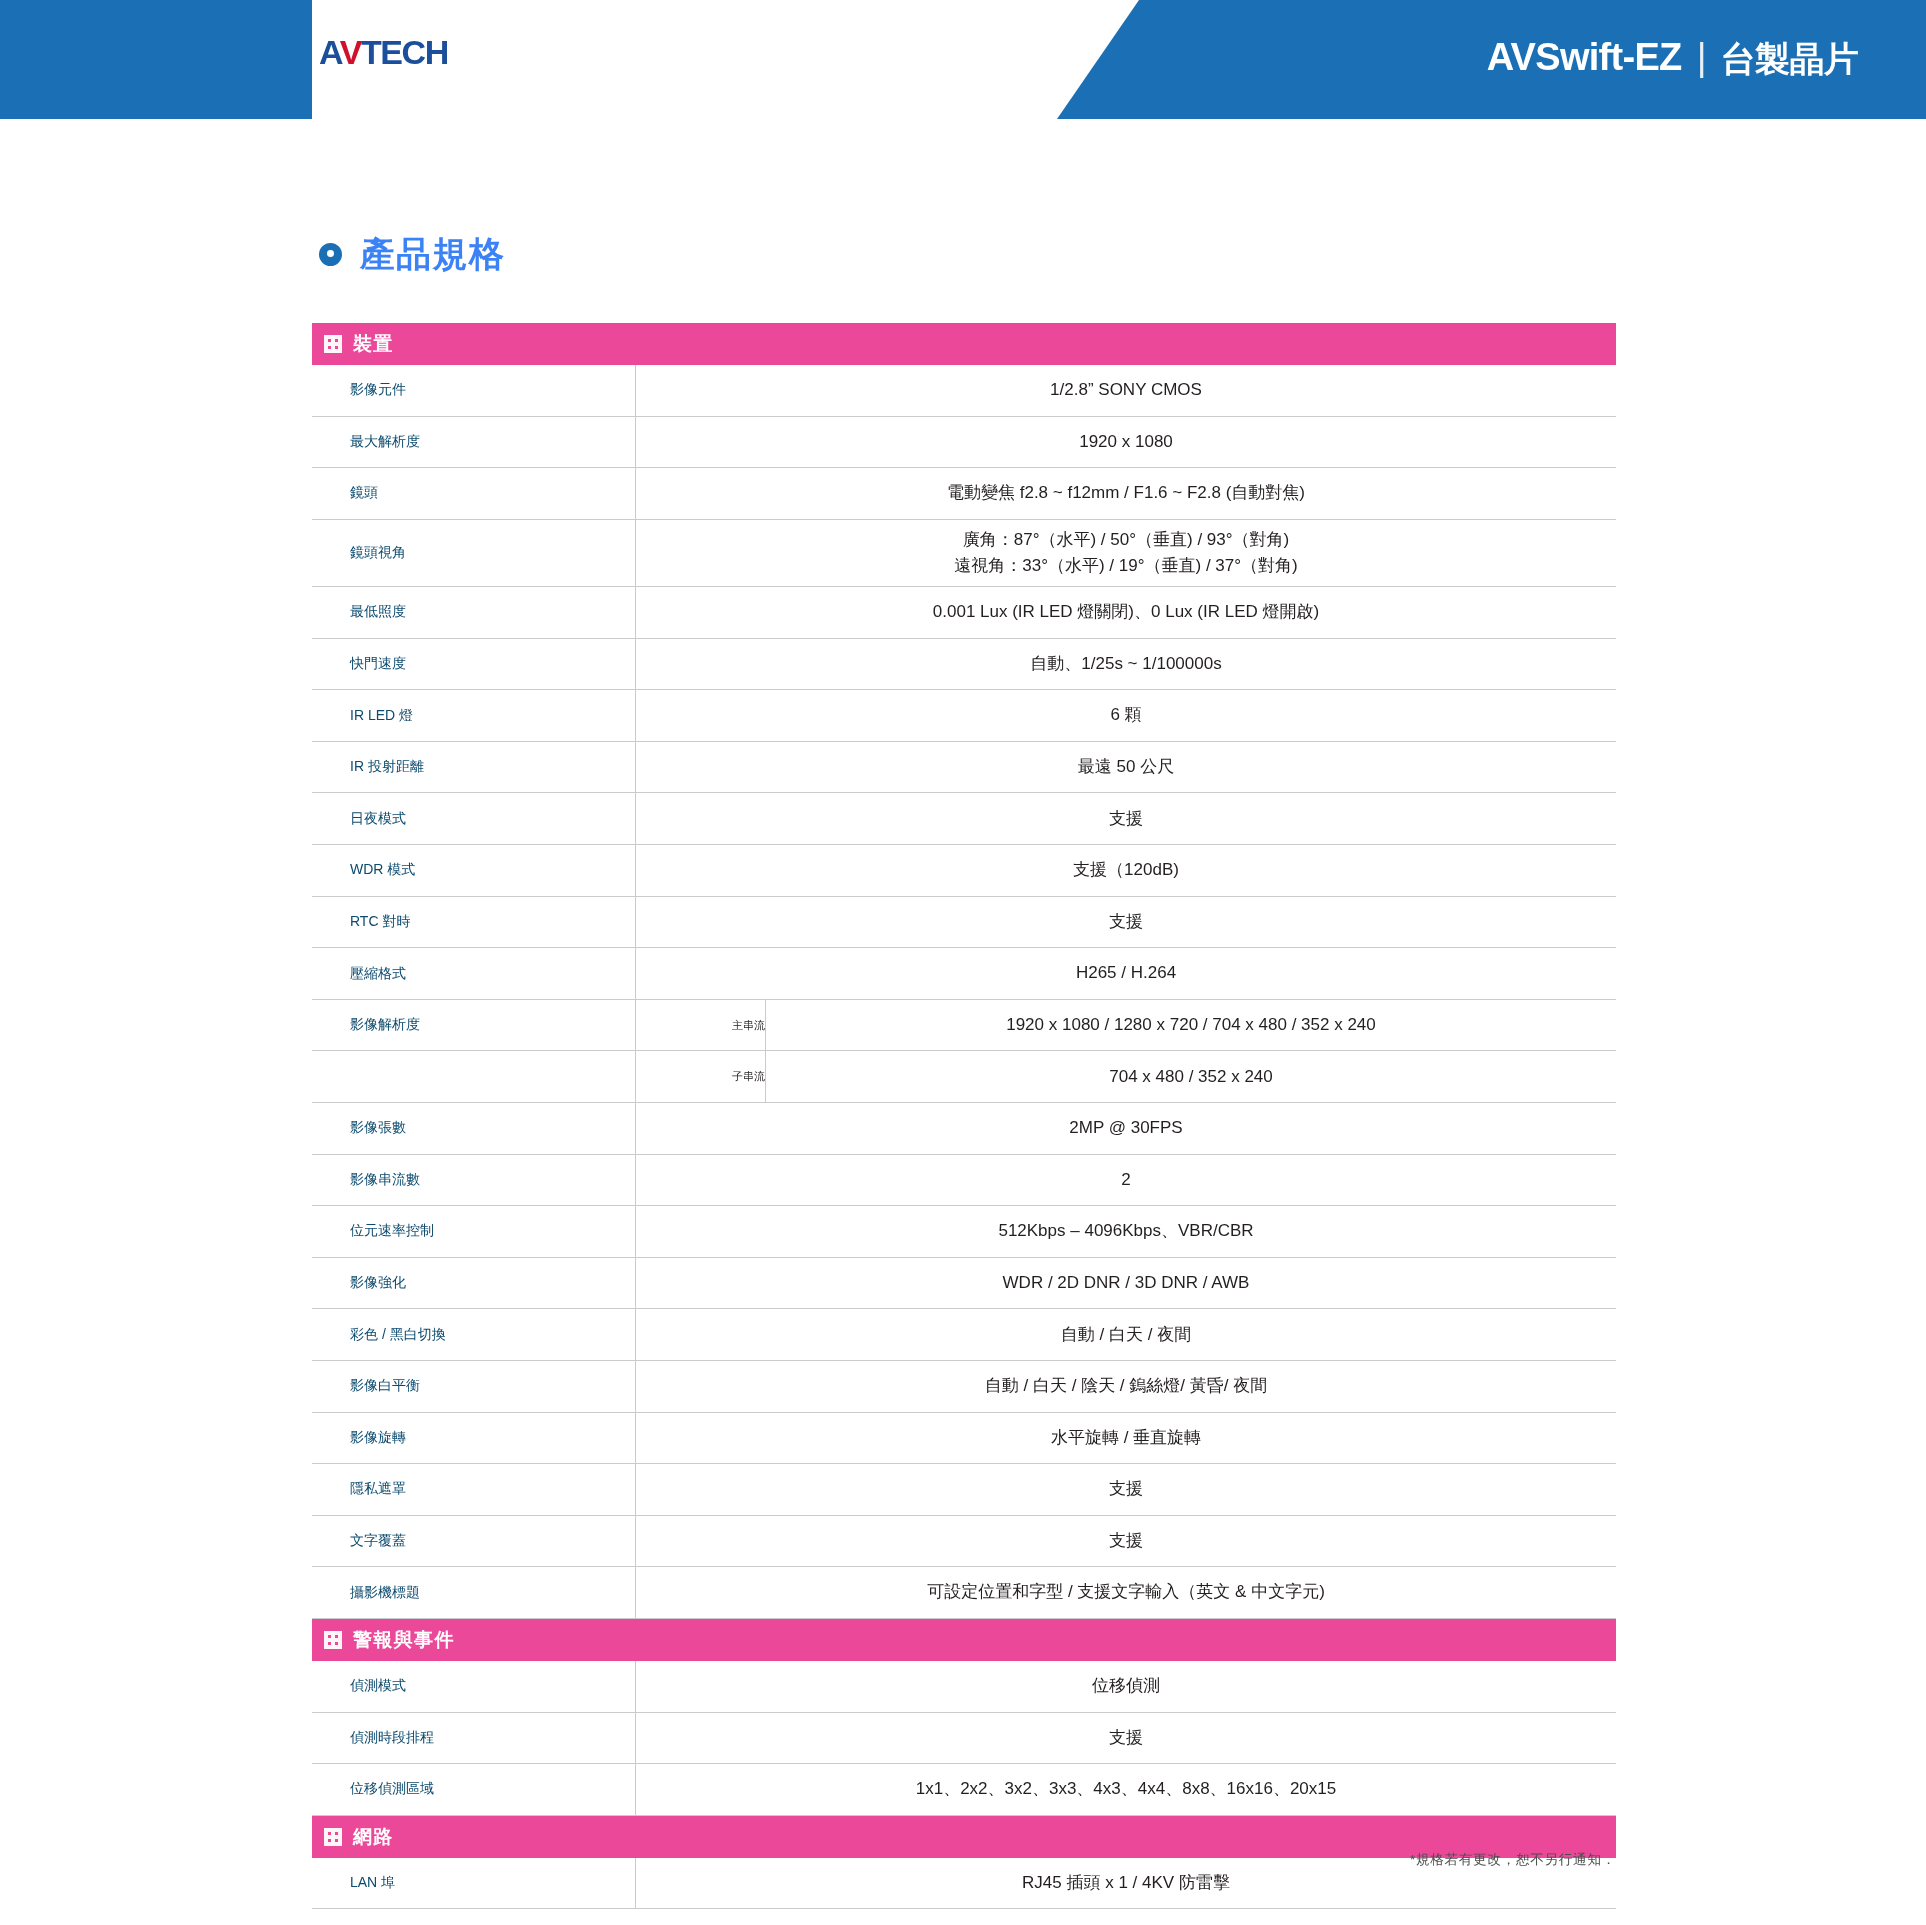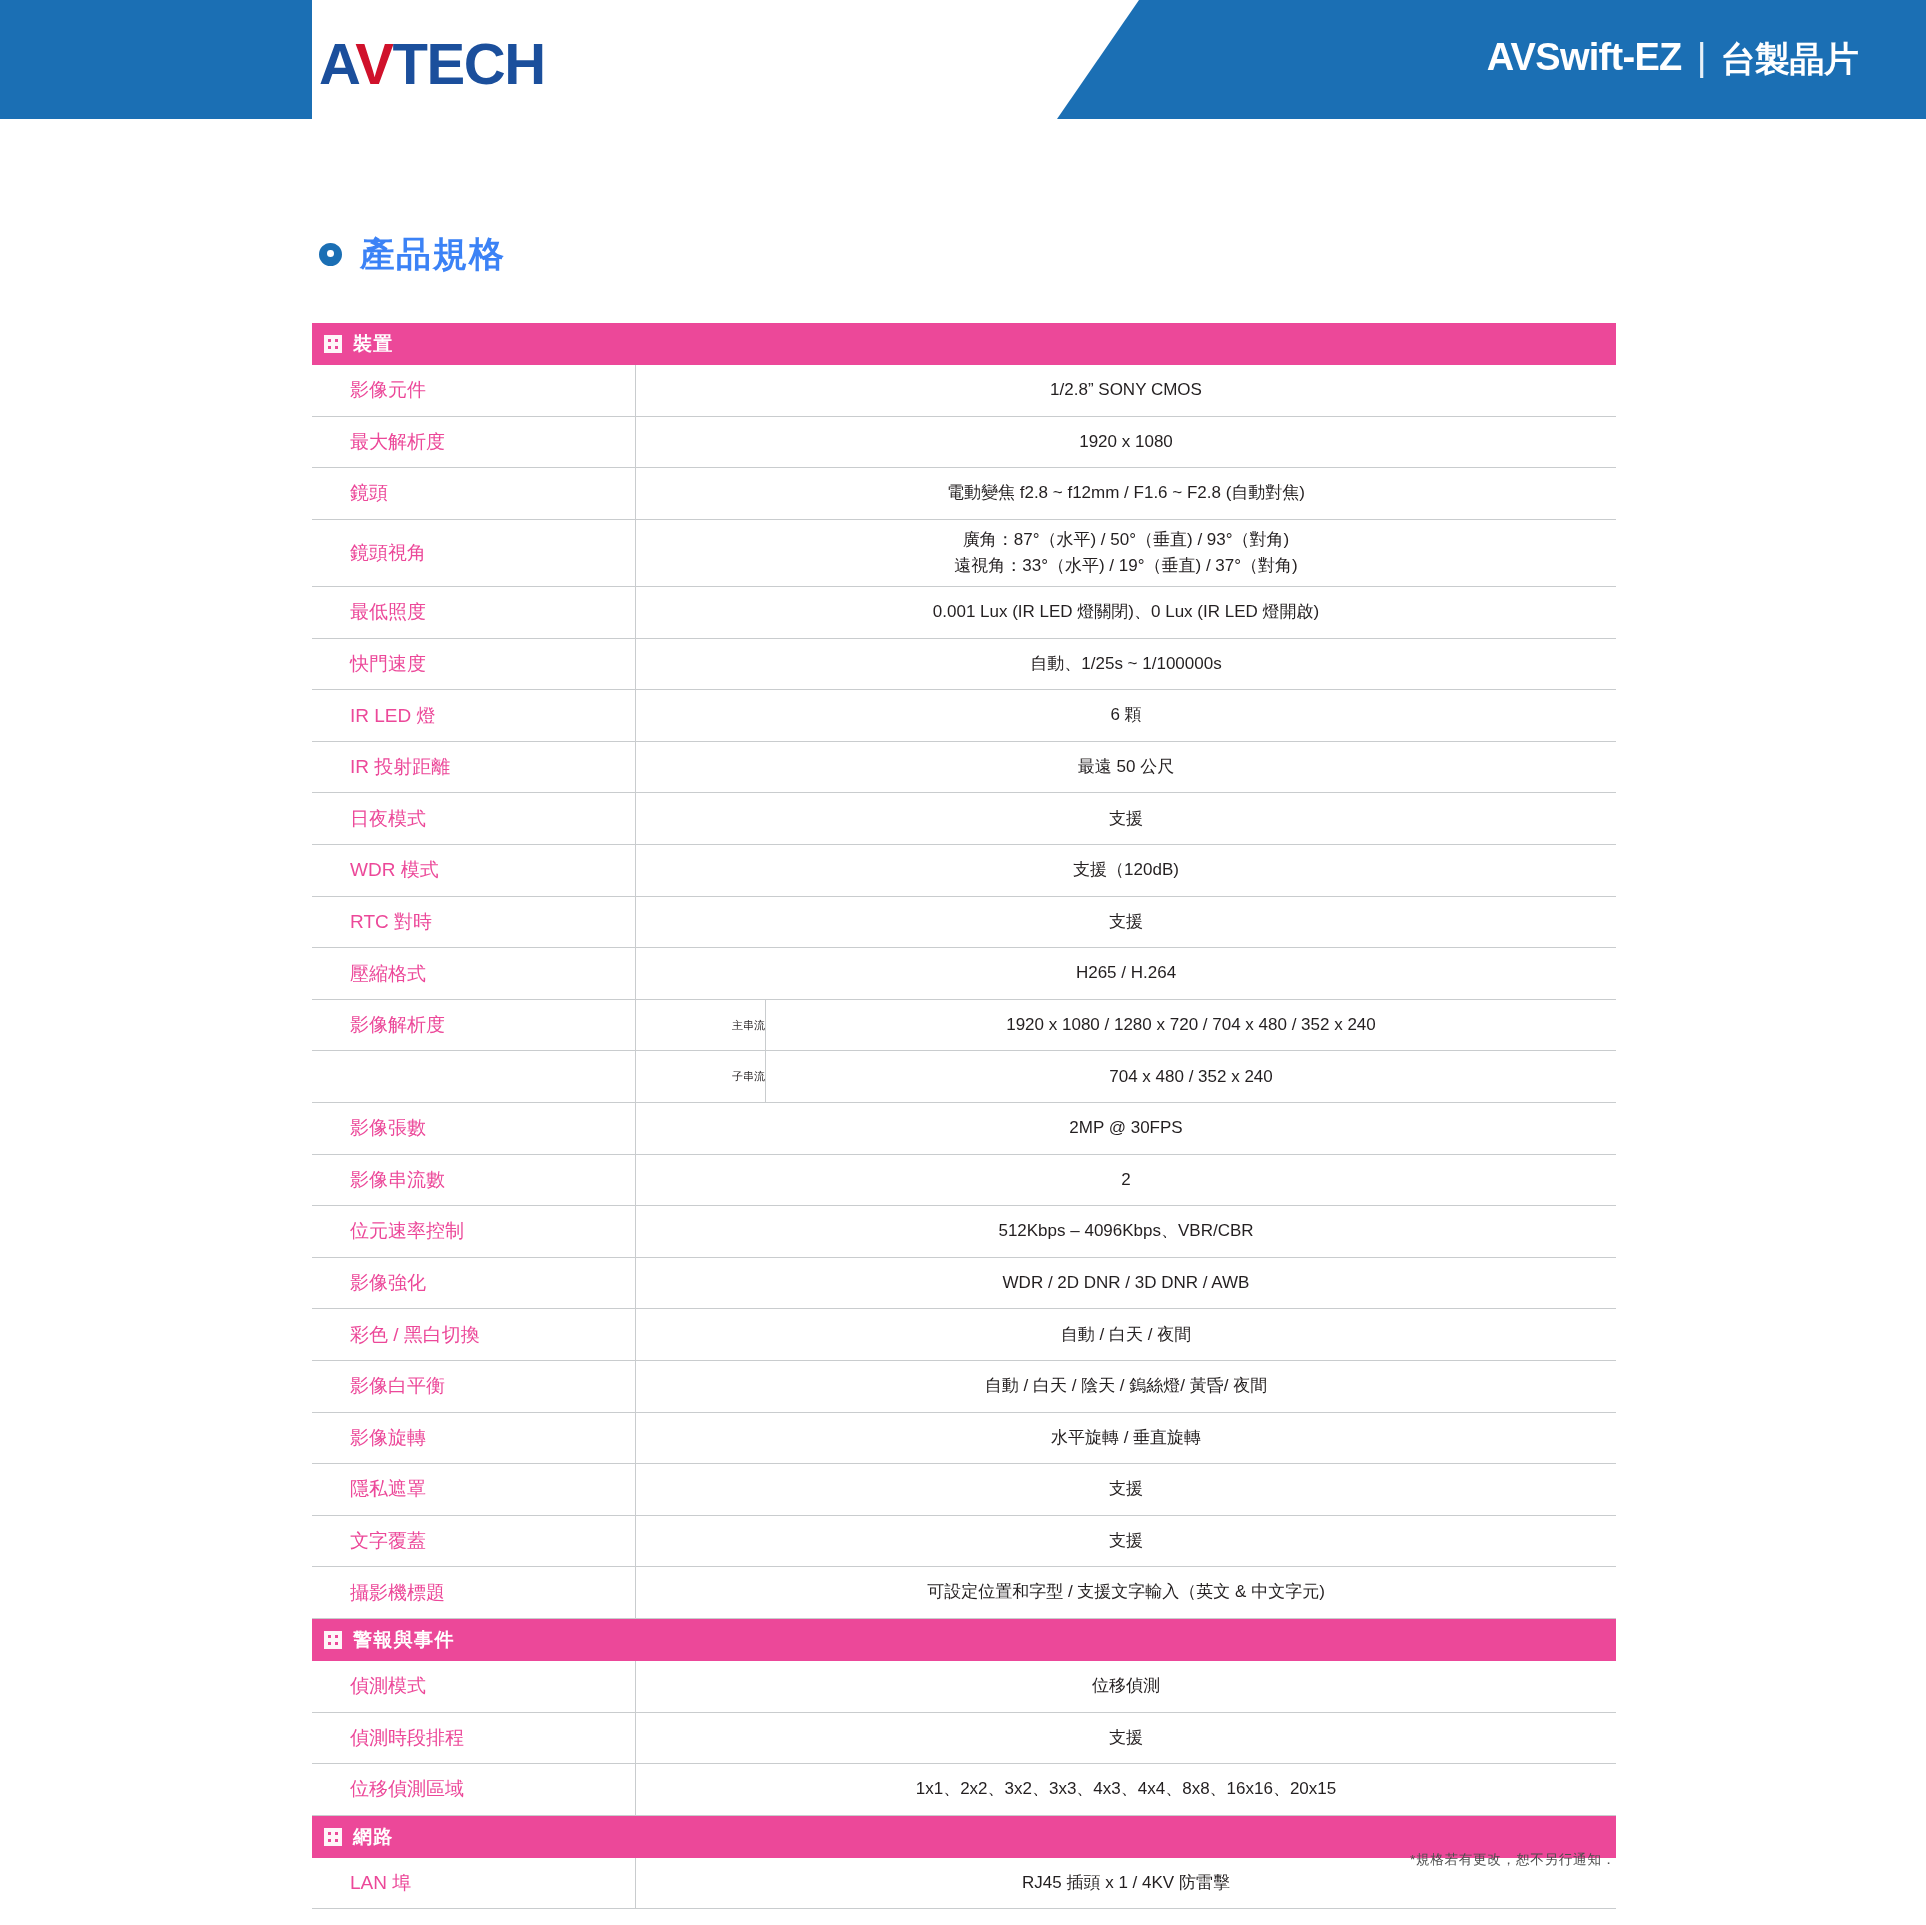--- a/index.html
+++ b/index.html
@@ -24,21 +24,21 @@
     left:0;top:0;
     width:312px;height:119px;
     background:#1b6fb4;
   }
   .logo-wrap{
     position:absolute;
     left:319px; top:35px;
     display:flex;align-items:center;
   }
   .logo-text{
-    font-size:58px;
+    font-size:34px;
     font-weight:bold;
     letter-spacing:-1.4px;
     color:#1b4f9c;
     line-height:1;
     font-family:"Liberation Sans","DejaVu Sans",sans-serif;
   }
   .logo-text .v-red{color:#d0112b;}
   .header-right{
     position:absolute;
     right:0;top:0;
@@ -134,22 +134,22 @@
     background-blend-mode:multiply;
     opacity:.95;
   }
   tr.spec-row td{
     border-bottom:0.7px solid #c9ccce;
     height:37px;
   }
   tr.spec-row td.label{
     width:285px;
     padding-left:38px;
-    color:#ec4899;
-    font-size:19px;
+    color:#0c4a6e;
+    font-size:14px;
     white-space:nowrap;
   }
   tr.spec-row td.sublabel{
     width:129px;
     text-align:right;
     font-size:11px;
     border-left:0.7px solid #c9ccce;
   }
   tr.spec-row td.value{
     text-align:center;

